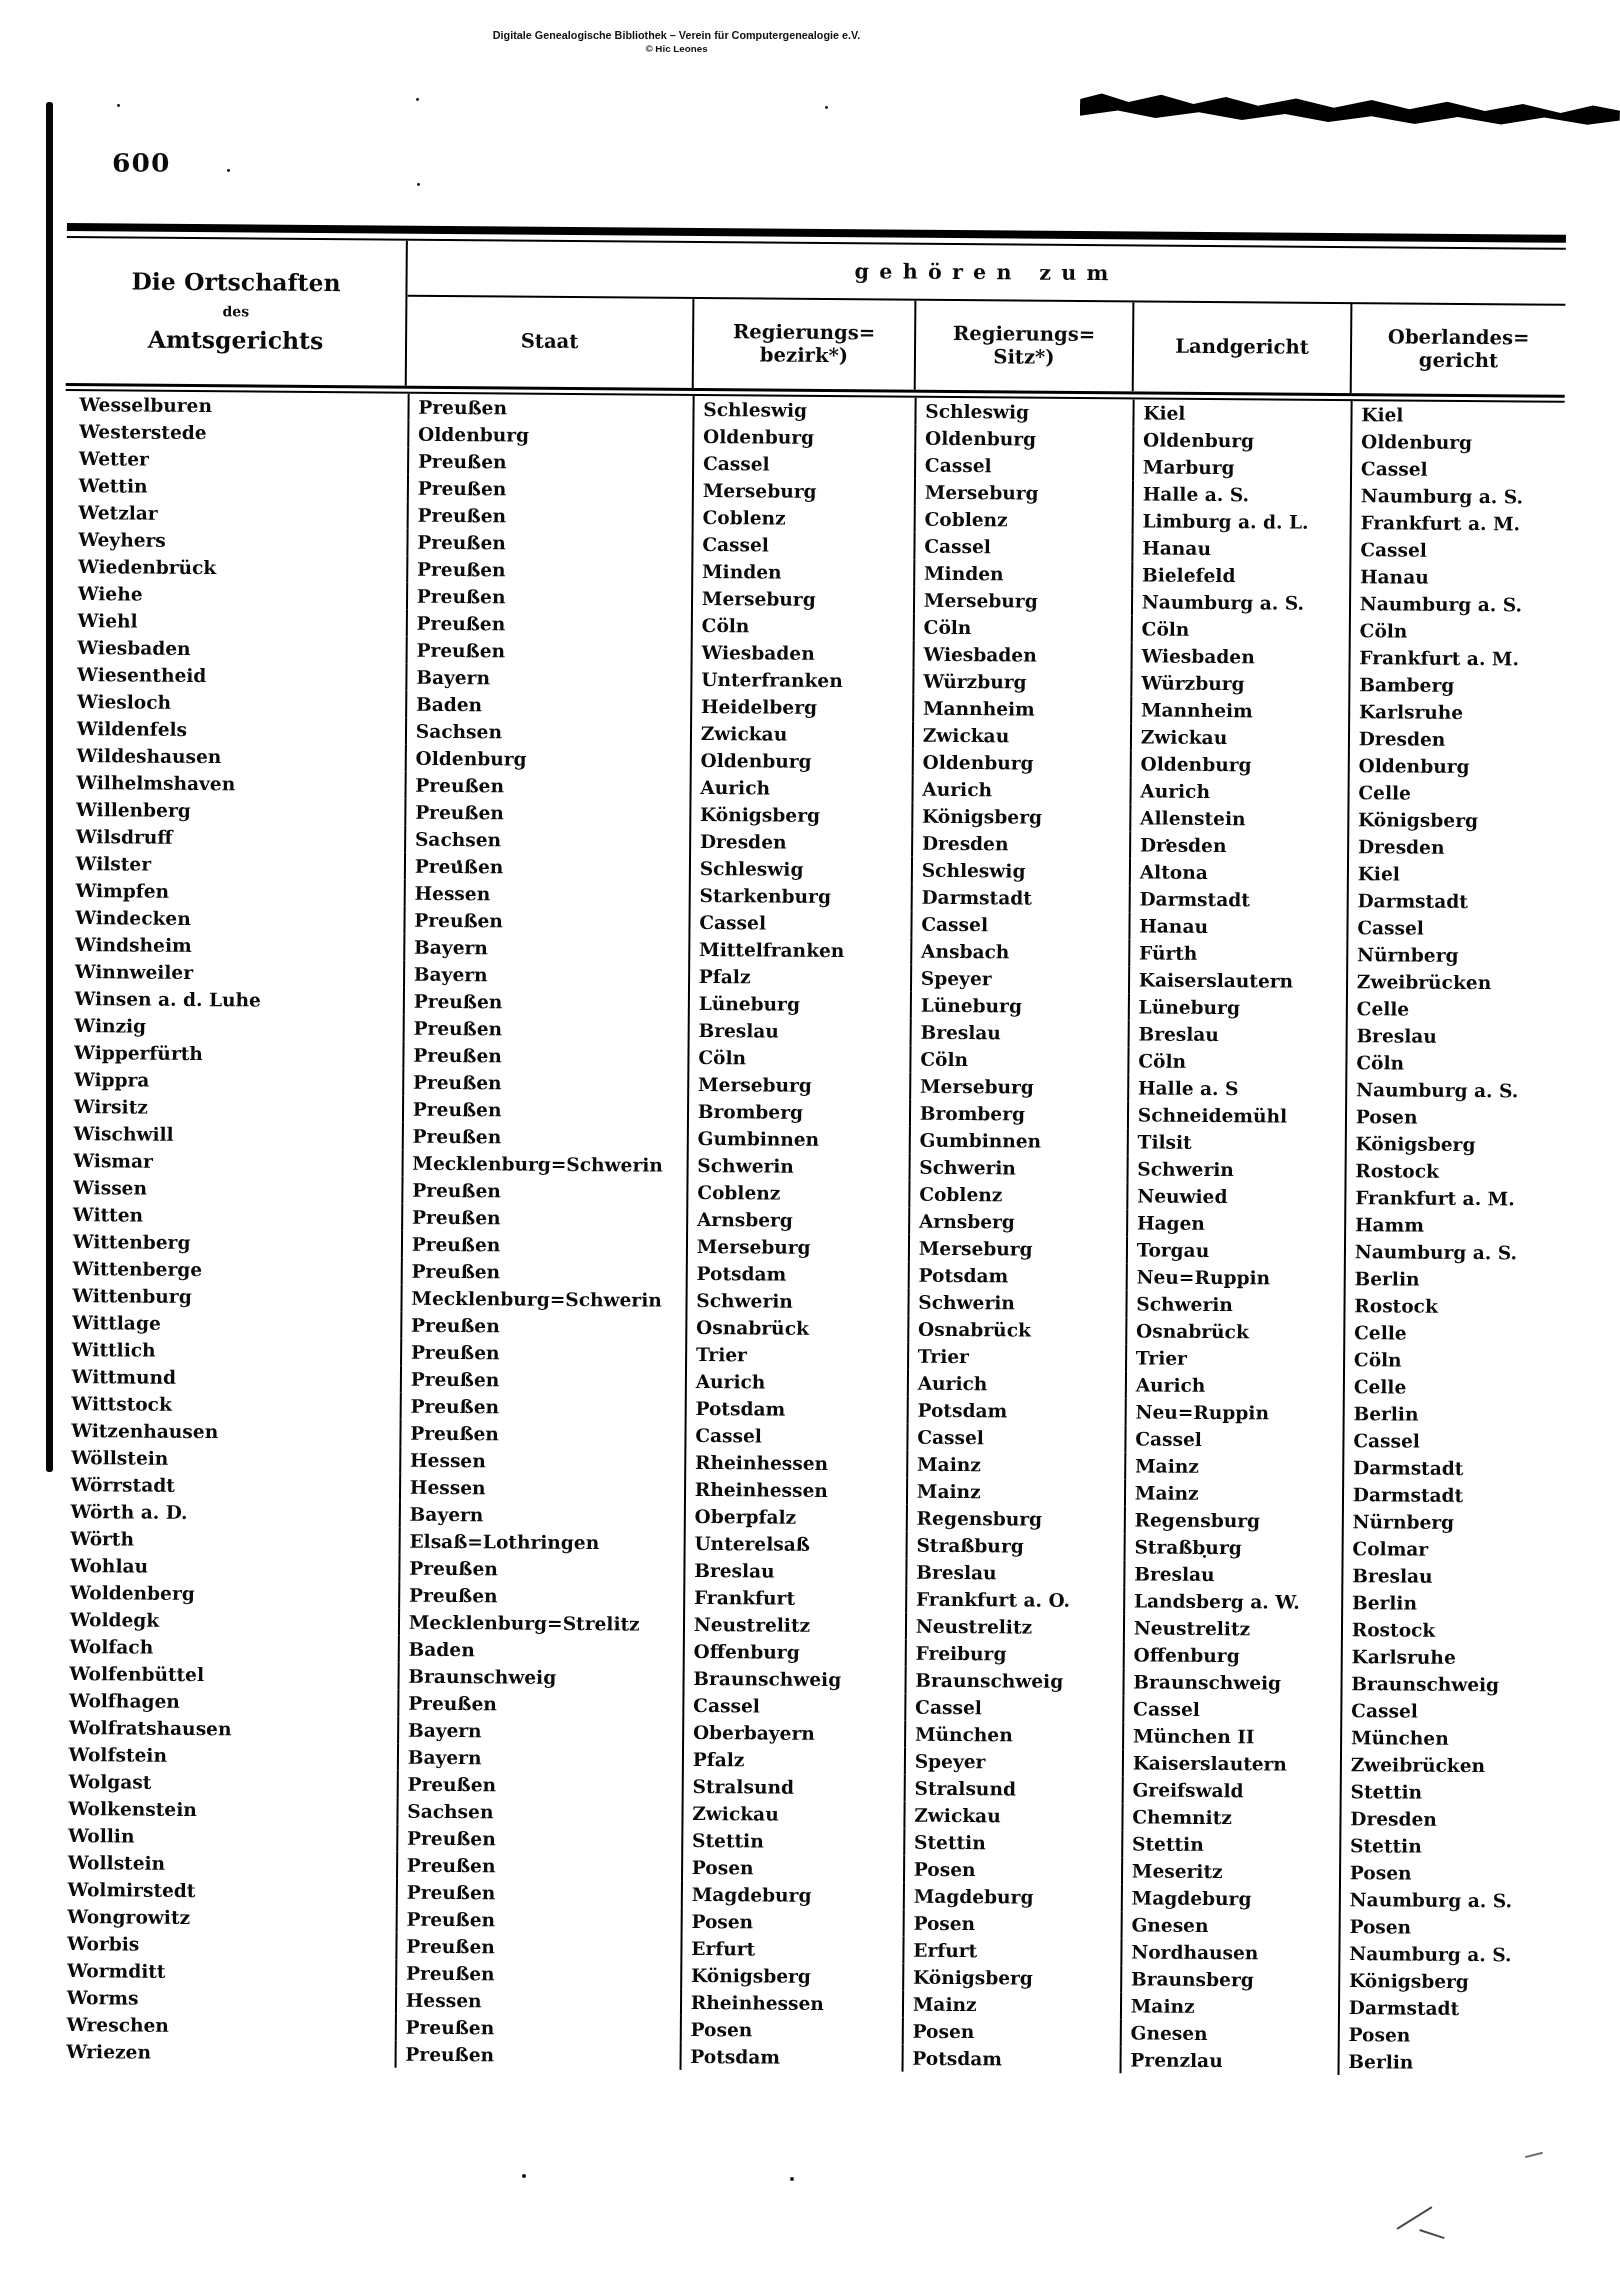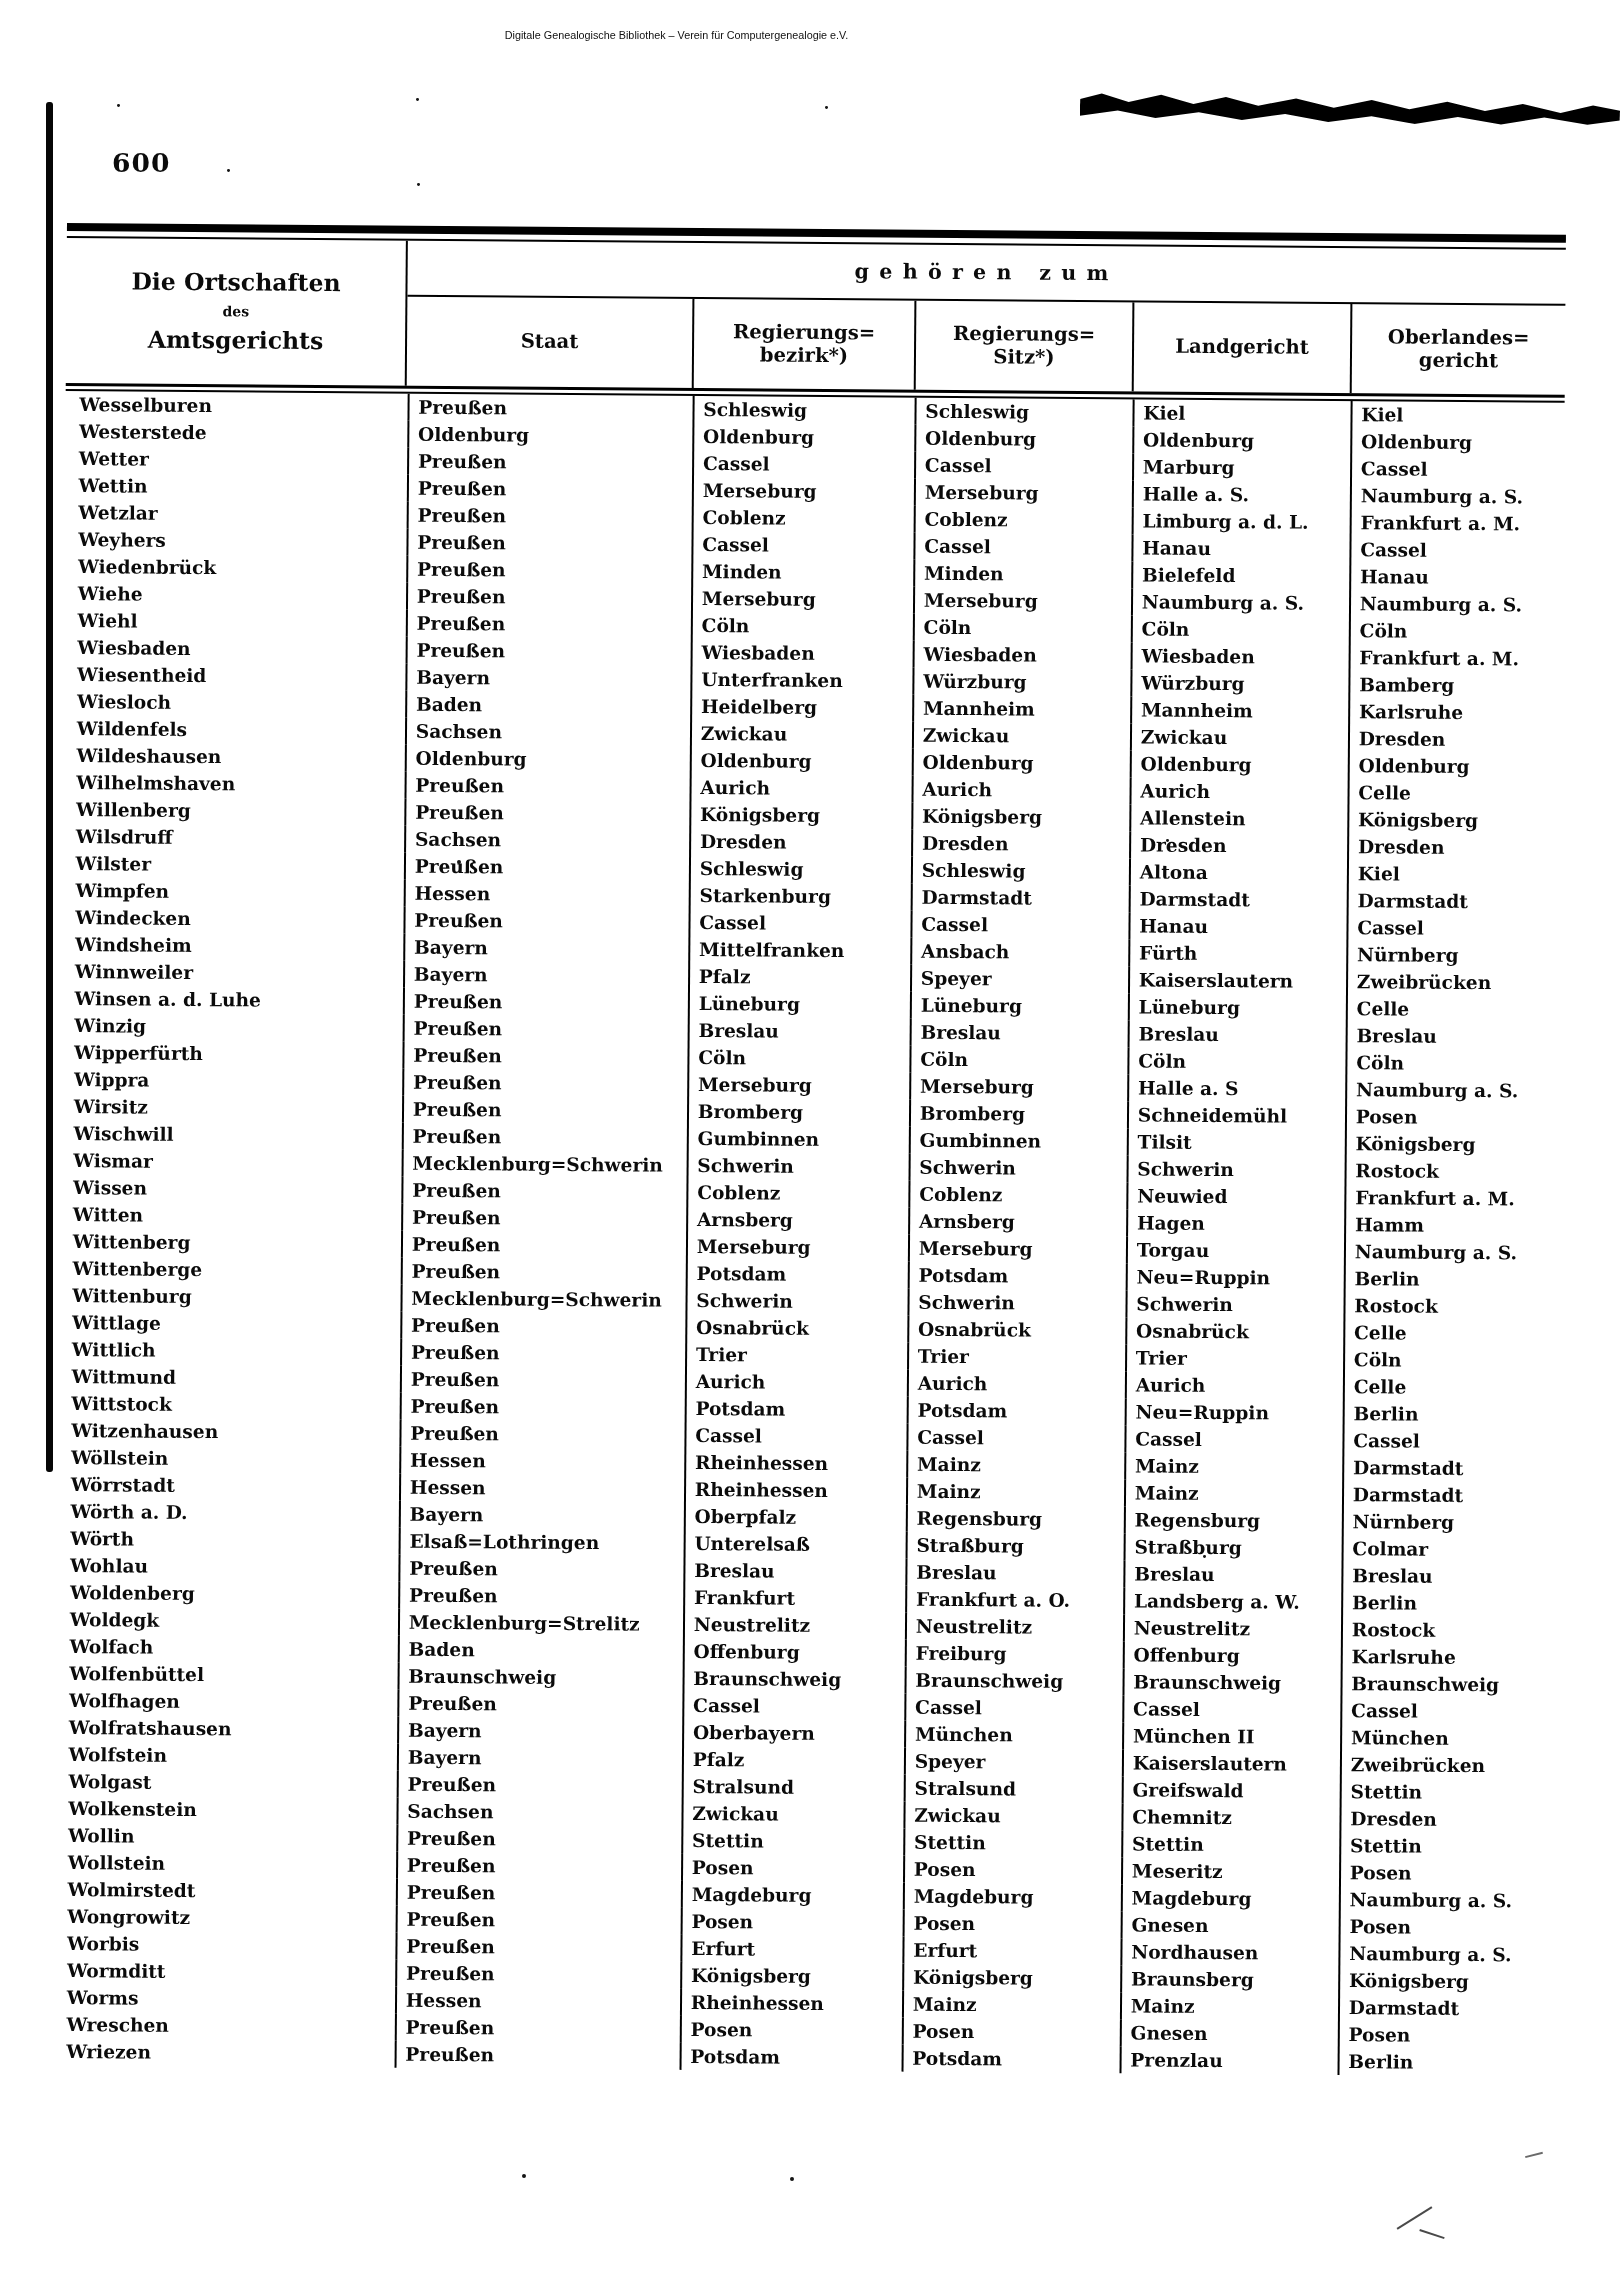--- a/index.html
+++ b/index.html
@@ -1,21 +1,21 @@
 <!DOCTYPE html>
 <html><head>
 <meta charset="utf-8">
 <style>
   html,body{margin:0;padding:0;background:#888;}
   .page{position:relative;width:1620px;height:2292px;background:#ffffff;overflow:hidden;
         font-family:"DejaVu Serif",serif;color:#0b0b0b;}
 
   
   .scan-header{position:absolute;top:29px;left:0;width:1353px;text-align:center;
-               font-family:"Liberation Sans",sans-serif;font-weight:normal;color:#111;}
+               font-family:"Liberation Sans",sans-serif;font-weight:bold;color:#111;}
   .scan-header .l1{font-size:10.8px;line-height:13.7px;}
   .scan-header .l2{font-size:9.8px;line-height:12.7px;}
 
   .page-number{position:absolute;top:147px;left:112px;font-size:26.5px;font-weight:bold;letter-spacing:1px;}
 
   
   .left-bar{position:absolute;left:46px;top:102px;width:6.9px;height:1370px;background:#060606;border-radius:2.9px;}
   .streak{position:absolute;left:1080px;top:94px;width:540px;height:29px;background:#000;transform:rotate(0.8deg);
           clip-path:polygon(0 30%,4% 10%,9% 38%,15% 12%,21% 42%,27% 16%,33% 45%,40% 18%,47% 48%,54% 20%,61% 50%,68% 22%,75% 52%,82% 26%,89% 55%,95% 28%,100% 45%,100% 78%,94% 95%,86% 72%,78% 98%,70% 74%,62% 100%,54% 76%,46% 98%,38% 72%,30% 95%,22% 70%,14% 92%,7% 68%,0 88%);}
   .speck{position:absolute;background:#151515;border-radius:50%;}
@@ -49,20 +49,21 @@
   .cell.c0{padding-left:13.7px;}
   .cell.c1,.cell.c2,.cell.c3,.cell.c4,.cell.c5{border-left:2px solid #000;}
 </style>
 </head>
 <body>
 
 <div class="page">
 
   <div class="scan-header">
     <div class="l1">Digitale Genealogische Bibliothek – Verein für Computergenealogie e.V.</div>
+    <div class="l2">© Hic Leones</div>
   </div>
 
   <div class="left-bar"></div>
   <div class="streak"></div>
   <div class="speck" style="left:117px;top:104px;width:2.9px;height:2.9px;"></div>
   <div class="speck" style="left:416px;top:98px;width:2.9px;height:2.9px;"></div>
   <div class="speck" style="left:825px;top:106px;width:2.9px;height:2.9px;"></div>
   <div class="speck" style="left:227px;top:169px;width:2.9px;height:2.9px;"></div>
   <div class="speck" style="left:417px;top:183px;width:2.9px;height:2.9px;"></div>
   <div class="speck" style="left:457px;top:860px;width:3.9px;height:3.9px;"></div>

